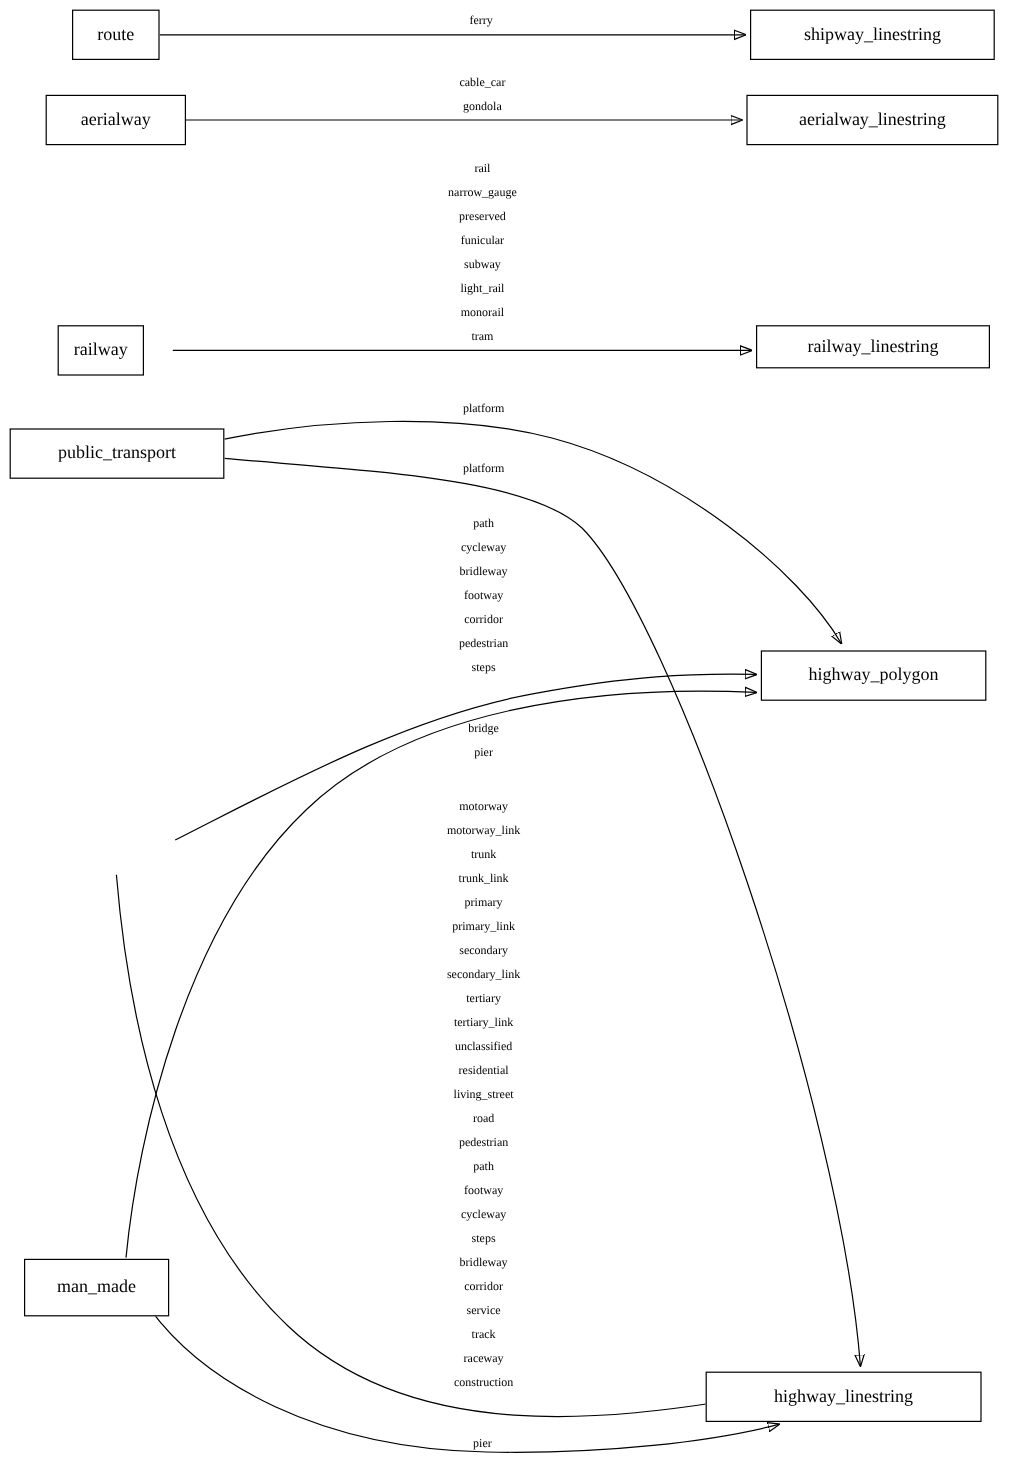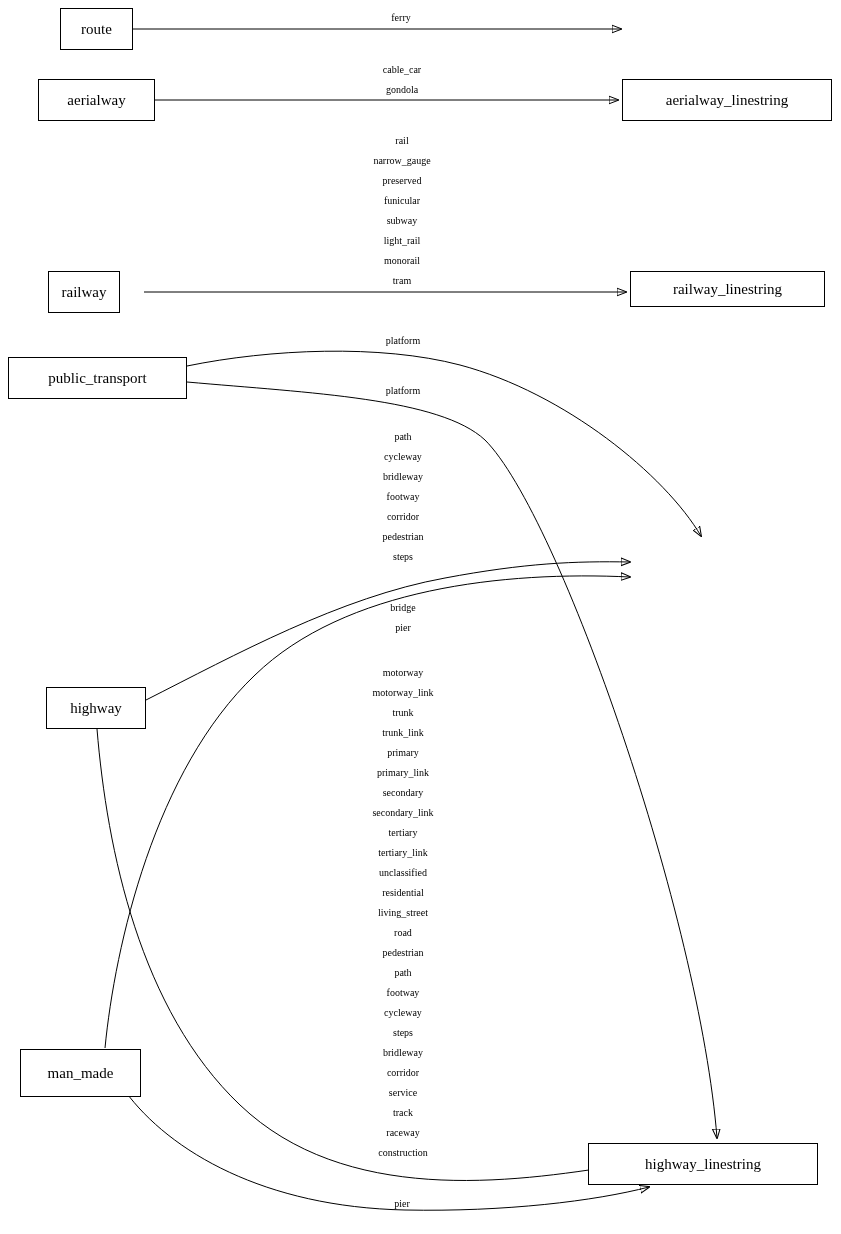--- a/index.html
+++ b/index.html
@@ -50,43 +50,46 @@
     <path d="M187,382 C310,393 440,398 485,440 C560,515 700,920 717,1138" marker-end="url(#arrow)"></path>
     <path d="M146,700 C235,655 340,597 445,578 C525,563 575,561 630,562" marker-end="url(#arrow)"></path>
     <path d="M105,1048 C115,945 155,770 255,675 C345,588 505,571 630,577" marker-end="url(#arrow)"></path>
     <path d="M97,729 C107,850 140,1010 240,1105 C345,1205 510,1183 621,1165" marker-end="url(#arrow)"></path>
     <path d="M125,1091 C170,1152 265,1207 405,1210 C505,1212 595,1201 649,1187" marker-end="url(#arrow)"></path>
   </svg>
 
   <div class="node" style="left:60px;top:8px;width:73px;height:42px">
     <span>route</span>
   </div>
+  <div class="node" style="left:625px;top:8px;width:204px;height:42px">
+    <span>shipway_linestring</span>
+  </div>
 
   <div class="node" style="left:38px;top:79px;width:117px;height:42px">
     <span>aerialway</span>
   </div>
   <div class="node" style="left:622px;top:79px;width:210px;height:42px">
     <span>aerialway_linestring</span>
   </div>
 
   <div class="node" style="left:48px;top:271px;width:72px;height:42px">
     <span>railway</span>
   </div>
   <div class="node" style="left:630px;top:271px;width:195px;height:36px">
     <span>railway_linestring</span>
   </div>
 
   <div class="node" style="left:8px;top:357px;width:179px;height:42px">
     <span>public_transport</span>
   </div>
 
+  <div class="node" style="left:634px;top:542px;width:188px;height:42px">
+    <span>highway_polygon</span>
+  </div>
 
-  <div class="node" style="left:46px;top:687px;width:100px;height:42px">
-    <span>highway</span>
-  </div>
 
   <div class="node" style="left:20px;top:1049px;width:121px;height:48px">
     <span>man_made</span>
   </div>
 
   <div class="node" style="left:588px;top:1143px;width:230px;height:42px">
     <span>highway_linestring</span>
   </div>
 
   <div class="edge-label" style="left:401px;top:8px">ferry</div>

